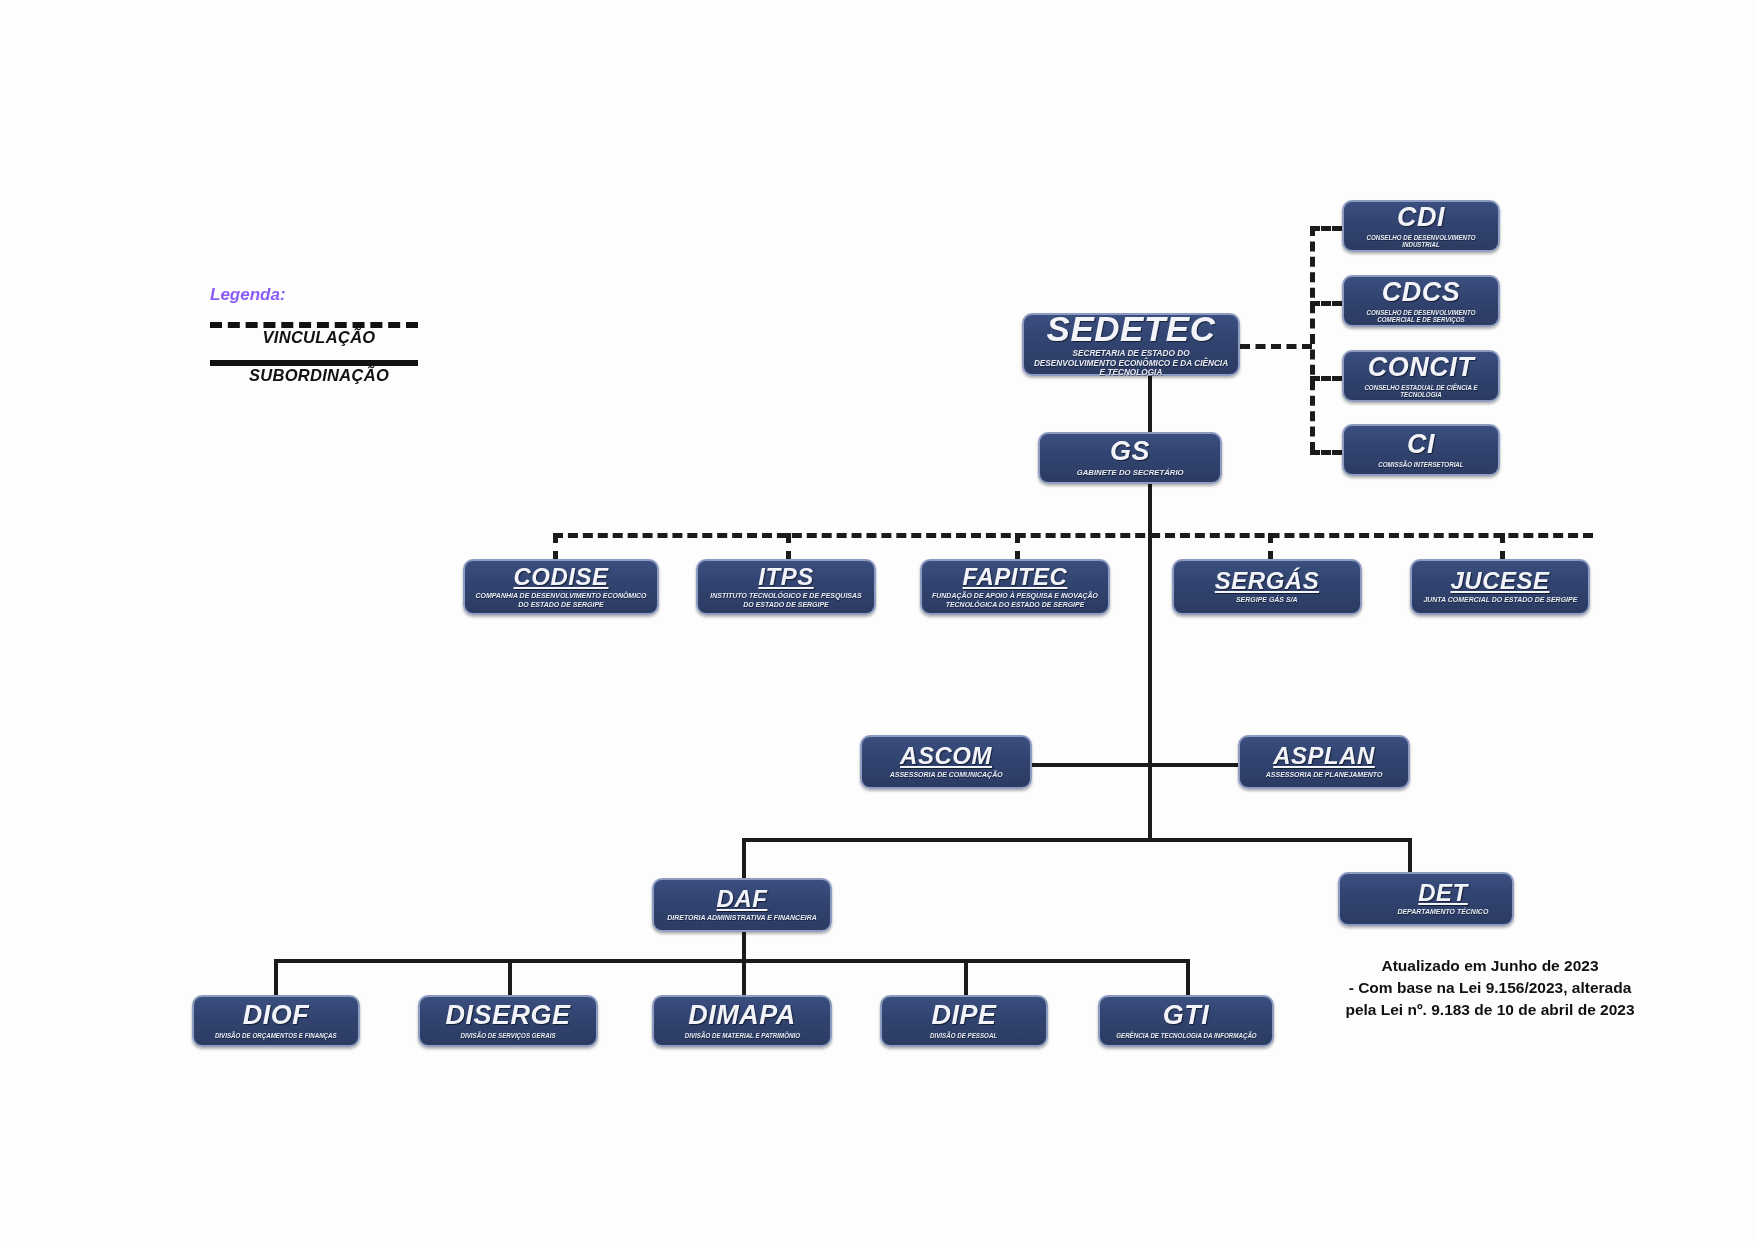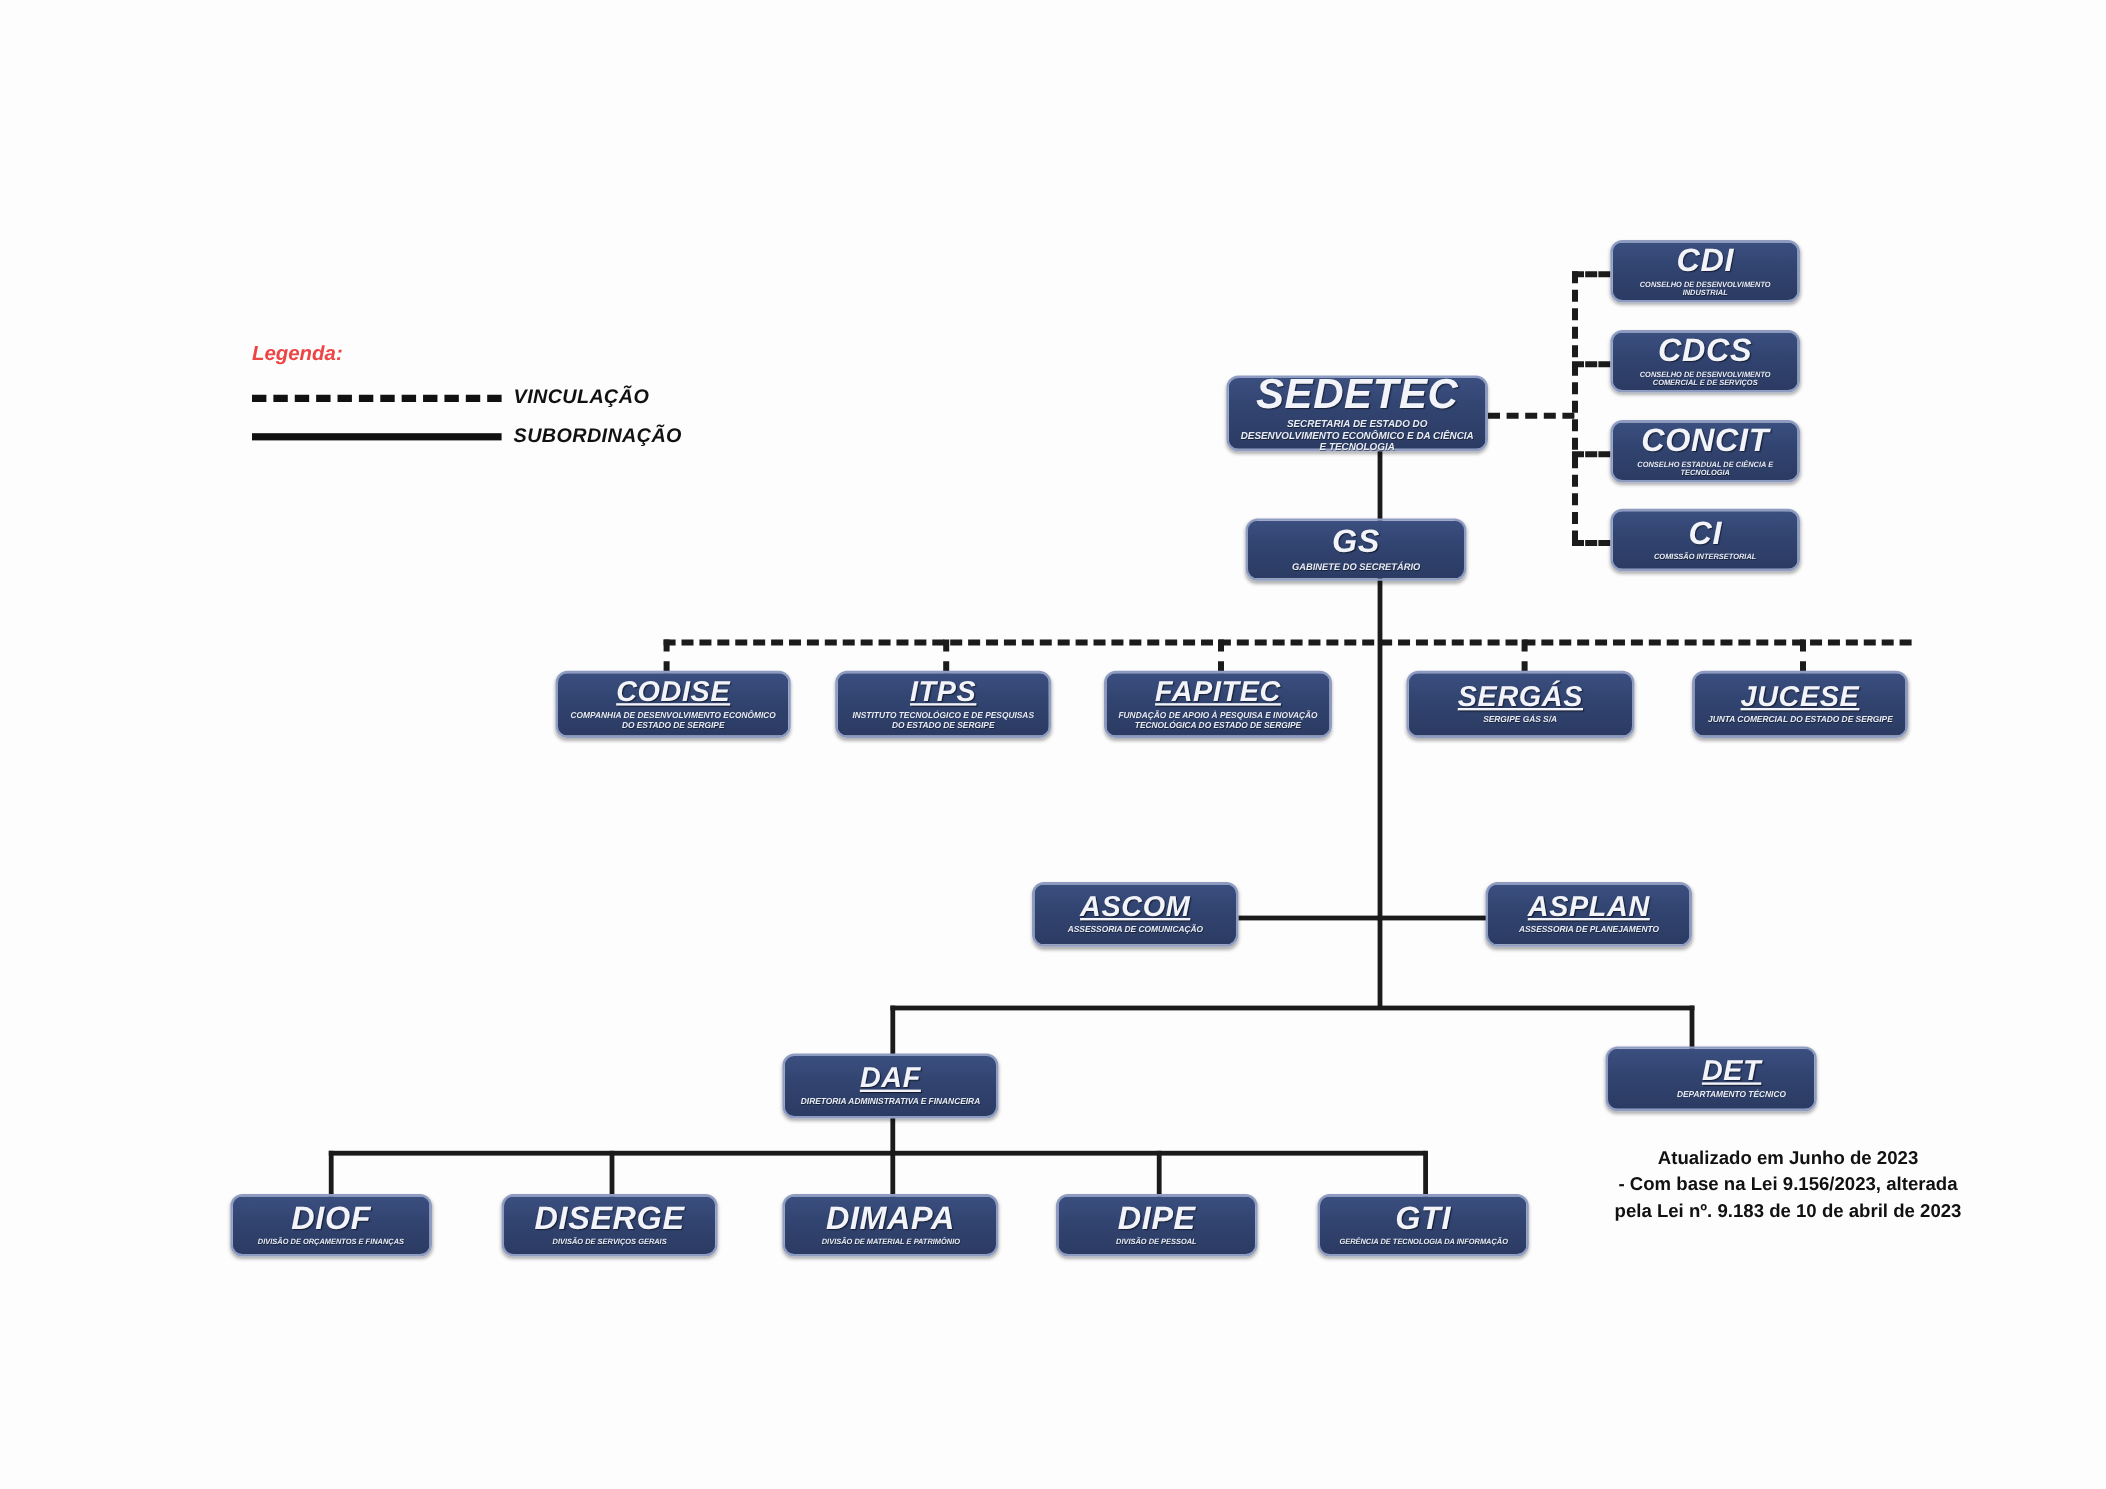--- a/index.html
+++ b/index.html
@@ -91,27 +91,28 @@
   #legend {
     position: absolute;
     left: 210px;
     top: 285px;
     z-index: 6;
   }
   #legend .lg-title {
     font-size: 17px;
     font-weight: 700;
     font-style: italic;
-    color: #ef4444;
+    color: #8b5cf6;
     margin-bottom: 17px;
   }
   .lg-row {
     display: flex;
     align-items: center;
     margin-bottom: 13px;
+    flex-direction: column;
   }
   .lg-dash {
     width: 208px;
     height: 0;
     border-top: 6px dashed #111;
     margin-right: 10px;
   }
   .lg-solid {
     width: 208px;
     height: 6px;

